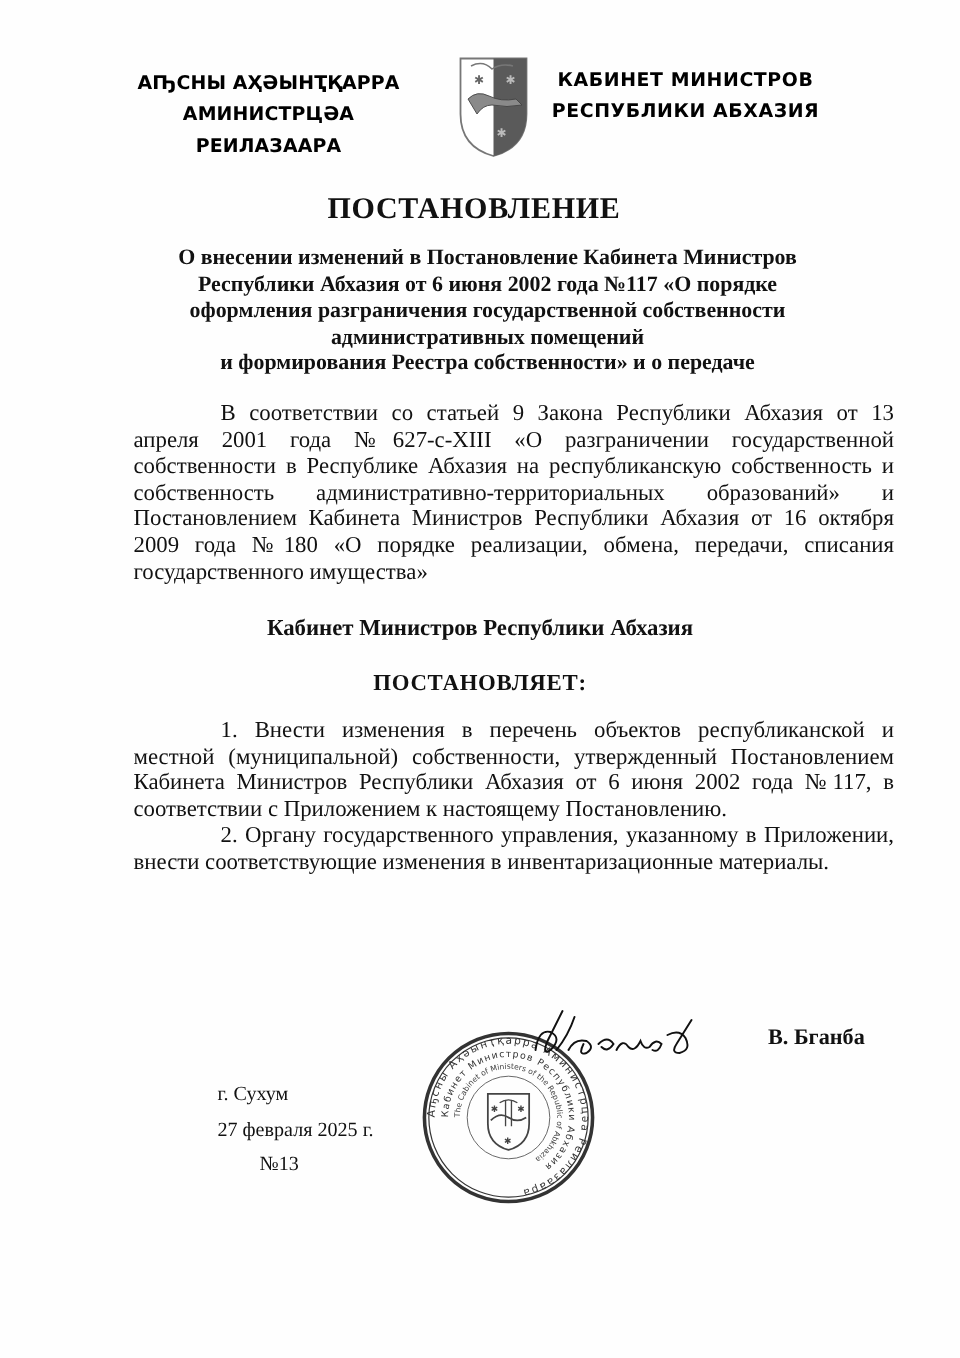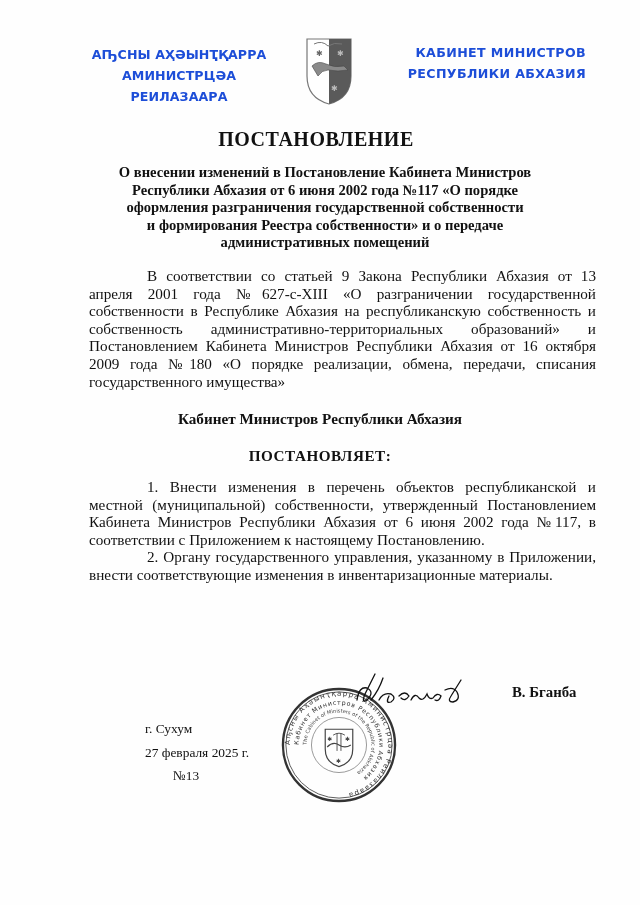--- a/index.html
+++ b/index.html
@@ -2,24 +2,24 @@
 <html><head>
   <meta charset="utf-8">
   <style>
     html, body { margin: 0; padding: 0; background: #ffffff; }
     body { width: 640px; height: 905px; position: relative; overflow: hidden; color: #111; }
     .page { position: absolute; left: 0; top: 0; width: 640px; height: 905px; background: #fefefe; }
 
     
     .hdr-left, .hdr-right {
       position: absolute; font-family: "DejaVu Sans", sans-serif; font-weight: bold;
-      font-size: 12.6px; line-height: 21px; color: #1d4ed8; letter-spacing: 0.1px;
+      font-size: 12.6px; line-height: 21px; color: #000000; letter-spacing: 0.1px;
     }
     .hdr-left { left: 74px; top: 44px; width: 210px; text-align: center; }
-    .hdr-right { left: 376px; top: 42px; width: 210px; text-align: right; letter-spacing: 0.4px; }
+    .hdr-right { left: 352px; top: 42px; width: 210px; text-align: center; letter-spacing: 0.4px; }
     .emblem { position: absolute; left: 304px; top: 36px; width: 50px; height: 70px; }
 
     
     .title {
       position: absolute; left: 0; width: 632px; top: 128px; text-align: center;
       font-family: "Liberation Serif", serif; font-weight: bold; font-size: 20px; letter-spacing: 0.5px;
     }
     .subject {
       position: absolute; left: 100px; width: 450px; top: 164px; text-align: center;
       font-family: Liberation Serif, serif; font-weight: bold; font-size: 14.6px; line-height: 17.5px;
@@ -83,22 +83,22 @@
     <div>КАБИНЕТ МИНИСТРОВ</div>
     <div>РЕСПУБЛИКИ АБХАЗИЯ</div>
   </div>
 
   <div class="title">ПОСТАНОВЛЕНИЕ</div>
 
   <div class="subject">
     <div>О внесении изменений в Постановление Кабинета Министров</div>
     <div>Республики Абхазия от 6 июня 2002 года №117 «О порядке</div>
     <div>оформления разграничения государственной собственности</div>
+    <div>административных помещений</div>
     <div>и формирования Реестра собственности» и о передаче</div>
-    <div>административных помещений</div>
   </div>
 
   <div class="body-text preamble">
     <p>В соответствии со статьей 9 Закона Республики Абхазия от 13 апреля 2001 года №627-с-XIII «О разграничении государственной собственности в Республике Абхазия на республиканскую собственность и собственность административно-территориальных образований» и Постановлением Кабинета Министров Республики Абхазия от 16 октября 2009 года №180 «О порядке реализации, обмена, передачи, списания государственного имущества»</p>
   </div>
 
   <div class="cabinet">Кабинет Министров Республики Абхазия</div>
   <div class="resolves">ПОСТАНОВЛЯЕТ:</div>
 
   <div class="body-text items">

